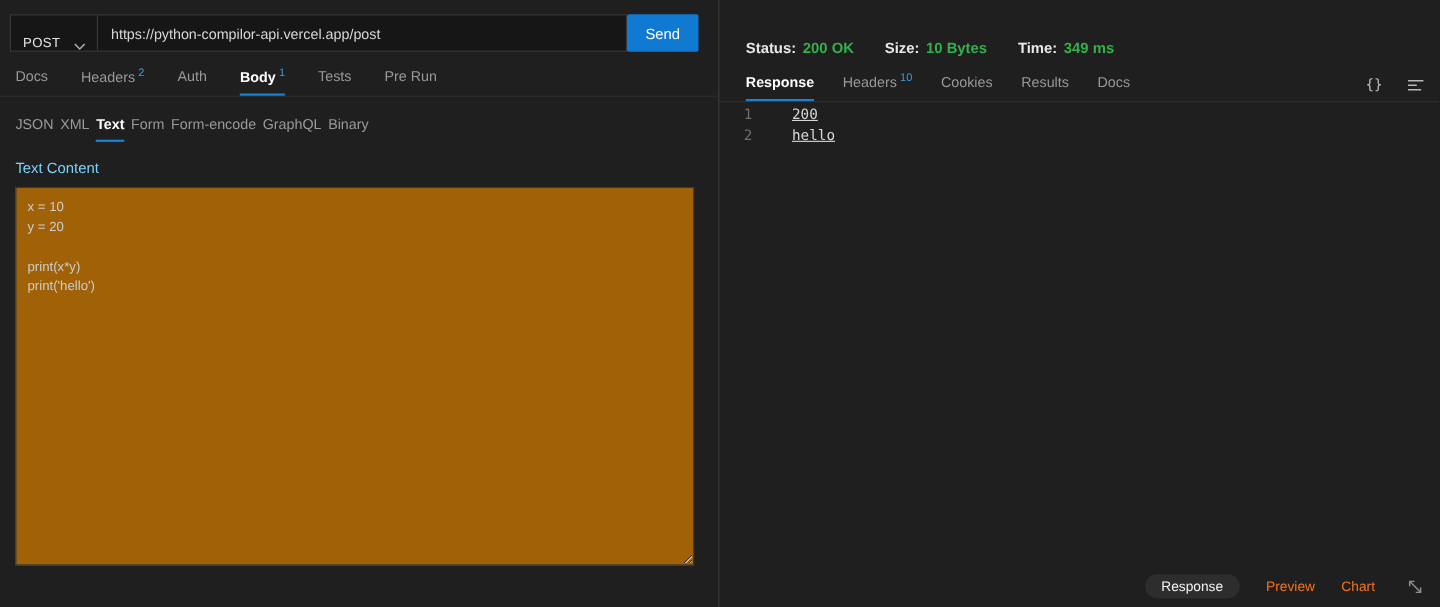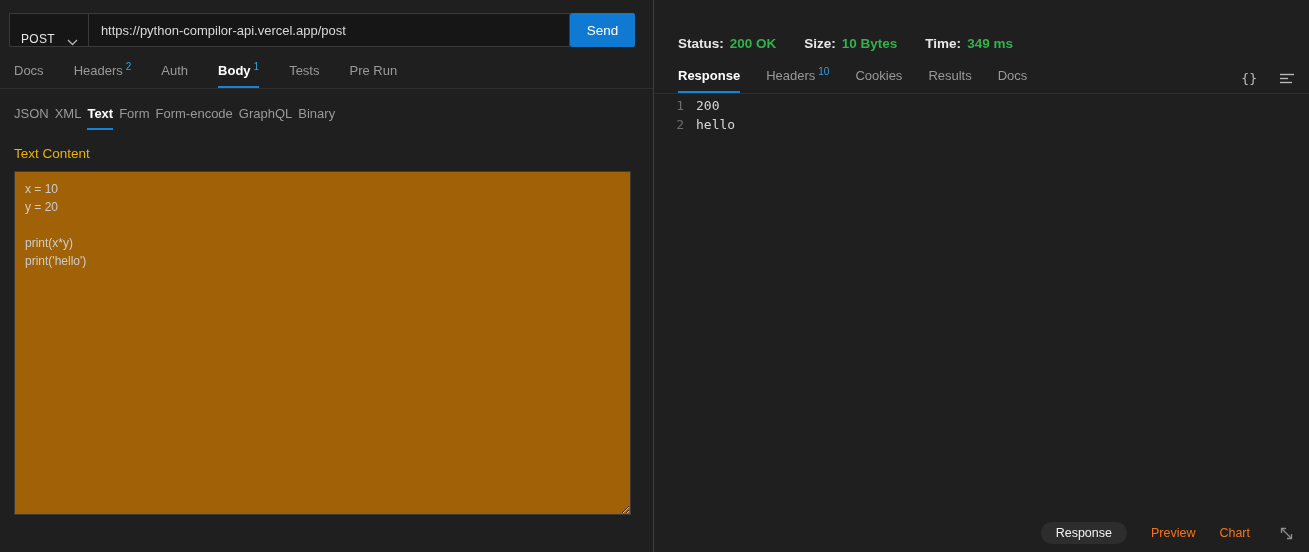--- a/index.html
+++ b/index.html
@@ -100,21 +100,21 @@
     display: flex;
     align-items: flex-end;
     gap: 6px;
     padding-left: 14px;
     margin-top: 17px;
     border-bottom: none;
   }
   .subtab-row .tab { padding-bottom: 7px; }
 
   .section-label {
-    color: #eab308;
+    color: #7dd3fc;
     font-size: 13.5px;
     margin: 16px 0 10px 14px;
   }
   .body-textarea {
     margin-left: 14px;
     width: 617px;
     height: 344px;
     background: #a16207;
     border: 1px solid #3a3a3a;
     color: #cccccc;
@@ -178,22 +178,23 @@
   .code-line { display: flex; }
   .code-line .num {
     width: 30px;
     text-align: right;
     color: #6e6e6e;
     flex: 0 0 30px;
     user-select: none;
   }
   .code-line .txt {
     color: #d7d7d7;
-    margin-left: 12px;
+    margin-left: 36px;
     white-space: pre;
+    text-decoration: underline;
   }
 
   .view-mode-bar {
     position: absolute;
     right: 14px;
     bottom: 8px;
     display: flex;
     align-items: center;
     gap: 24px;
   }

